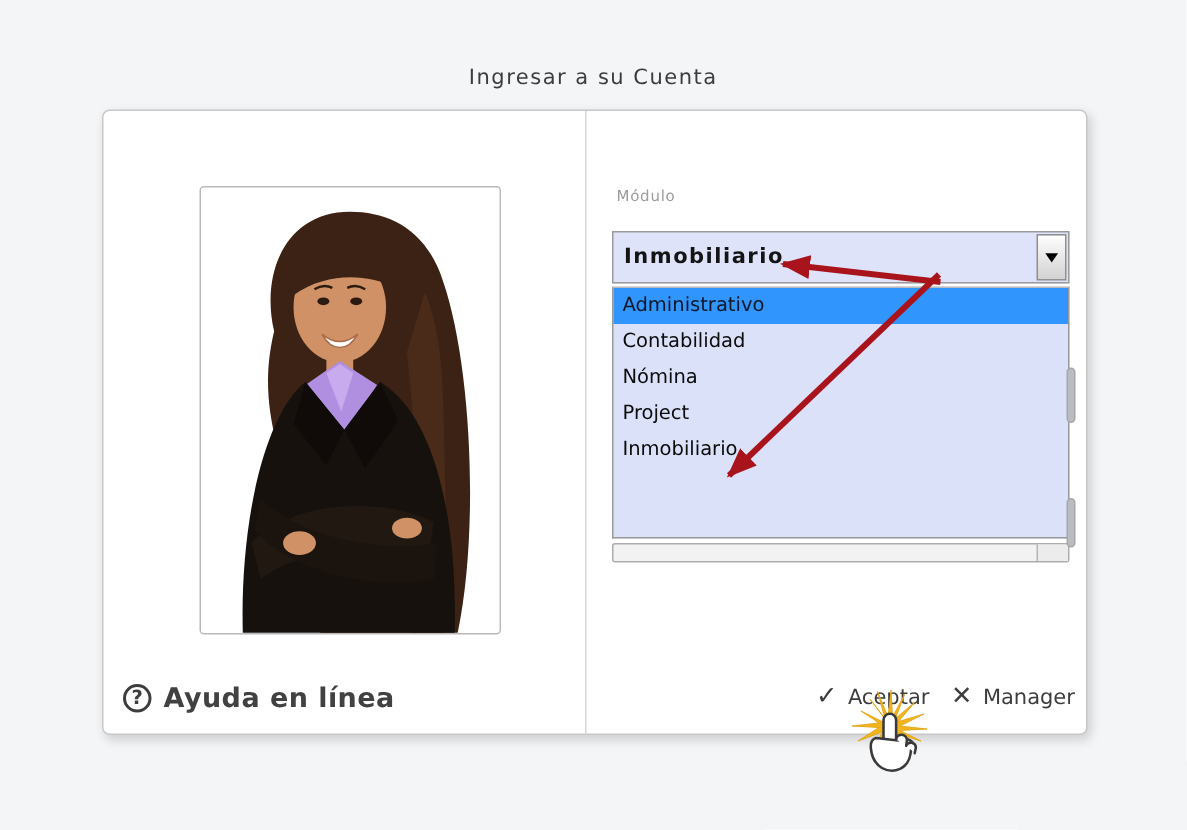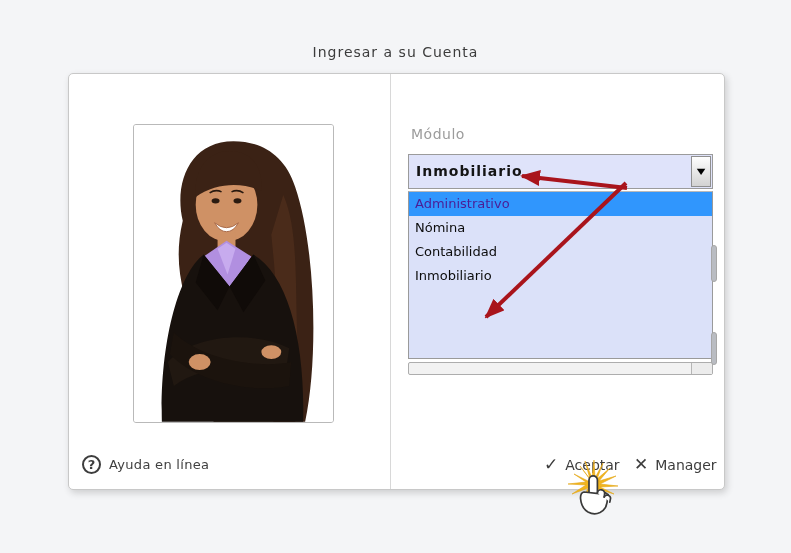--- a/index.html
+++ b/index.html
@@ -15,37 +15,37 @@
     box-shadow:2px 3px 7px rgba(0,0,0,.16); }
   .divider { position:absolute; left:321px; top:0; width:1px; height:100%; background:#d8d8d8; }
 
   .photo-box { position:absolute; left:64px; top:50px; width:201px; height:299px;
     background:#fff; border:1px solid #b9b9b9; border-radius:3px; overflow:hidden; }
   .photo-box svg { display:block; width:100%; height:100%; }
 
   .help-row { position:absolute; left:13px; top:381px; display:flex; align-items:center; gap:8px; }
   .help-icon { width:19px; height:19px; border:2px solid #3d3d3d; border-radius:50%;
     color:#3d3d3d; font-size:13px; font-weight:bold; line-height:15px; text-align:center; }
-  .help-label { font-size:13px; font-weight:normal; color:#414141; letter-spacing:.3px; }
+  .help-label { font-size:18px; font-weight:bold; color:#414141; letter-spacing:.3px; }
 
-  .module-label { position:absolute; left:342px; top:52px; font-size:14px; color:#9c9c9c; letter-spacing:.5px; }
+  .module-label { position:absolute; left:342px; top:52px; font-size:10px; color:#9c9c9c; letter-spacing:.5px; }
 
   .combo { position:absolute; left:339px; top:80px; width:305px; height:35px;
     background:var(--combo_bg,#dfe3fa); border:1px solid #9b9b9b; }
   .combo-value { position:absolute; left:7px; top:0; height:33px; line-height:33px;
     font-size:14px; font-weight:600; color:#141414; letter-spacing:1px; }
   .combo-btn { position:absolute; right:1px; top:1px; bottom:1px; width:20px;
     background:linear-gradient(#fefefe,#d2d2d2); border:1px solid #8f8f8f;
     display:flex; align-items:center; justify-content:center; }
   .combo-btn span { font-size:8px; color:#000; transform:scaleX(1.4); }
 
   .dropdown { position:absolute; left:339px; top:117px; width:305px; height:168px;
     background:var(--list_bg,#dbe1f9); border:1px solid #9a9a9a; border-top-color:#b9b9b9; }
   .dropdown .item { height:24px; line-height:24px; padding-left:6px; font-size:13px; color:#0c0c0c; }
-  .dropdown .item.selected { background:var(--selection_blue,#3096fd); color:#4c1d95; }
+  .dropdown .item.selected { background:var(--selection_blue,#3096fd); color:#0f172a; }
 
   .hscroll { position:absolute; left:339px; top:288px; width:305px; height:13px;
     background:#f2f2f2; border:1px solid #adadad; border-radius:2px; }
   .hscroll .sep { position:absolute; right:20px; top:0; width:1px; height:100%; background:#b5b5b5; }
   .hscroll .cap { position:absolute; right:0; top:0; width:20px; height:100%; background:#ececec; }
   .vpill { position:absolute; width:6px; background:#b9bcc2; border-radius:3px; border:1px solid #a7a7a7; }
   .vpill.p1 { left:642px; top:171px; height:37px; }
   .vpill.p2 { left:642px; top:258px; height:33px; }
 
   .footer-btn { position:absolute; top:382px; display:flex; align-items:center; gap:7px;
@@ -102,22 +102,23 @@
     <div class="combo">
       <div class="combo-value">Inmobiliario</div>
       <div class="combo-btn">
         <span>▼</span>
       </div>
     </div>
 
     <div class="dropdown">
 
     <div class="item selected">Administrativo</div>
+        <div class="item">Contabilidad</div>
         <div class="item">Nómina</div>
-        <div class="item">Contabilidad</div>
+        <div class="item">Project</div>
         <div class="item">Inmobiliario</div>
       </div>
 
     <div class="hscroll">
       <div class="sep"></div>
       <div class="cap"></div>
     </div>
     <div class="vpill p1"></div>
     <div class="vpill p2"></div>
 

